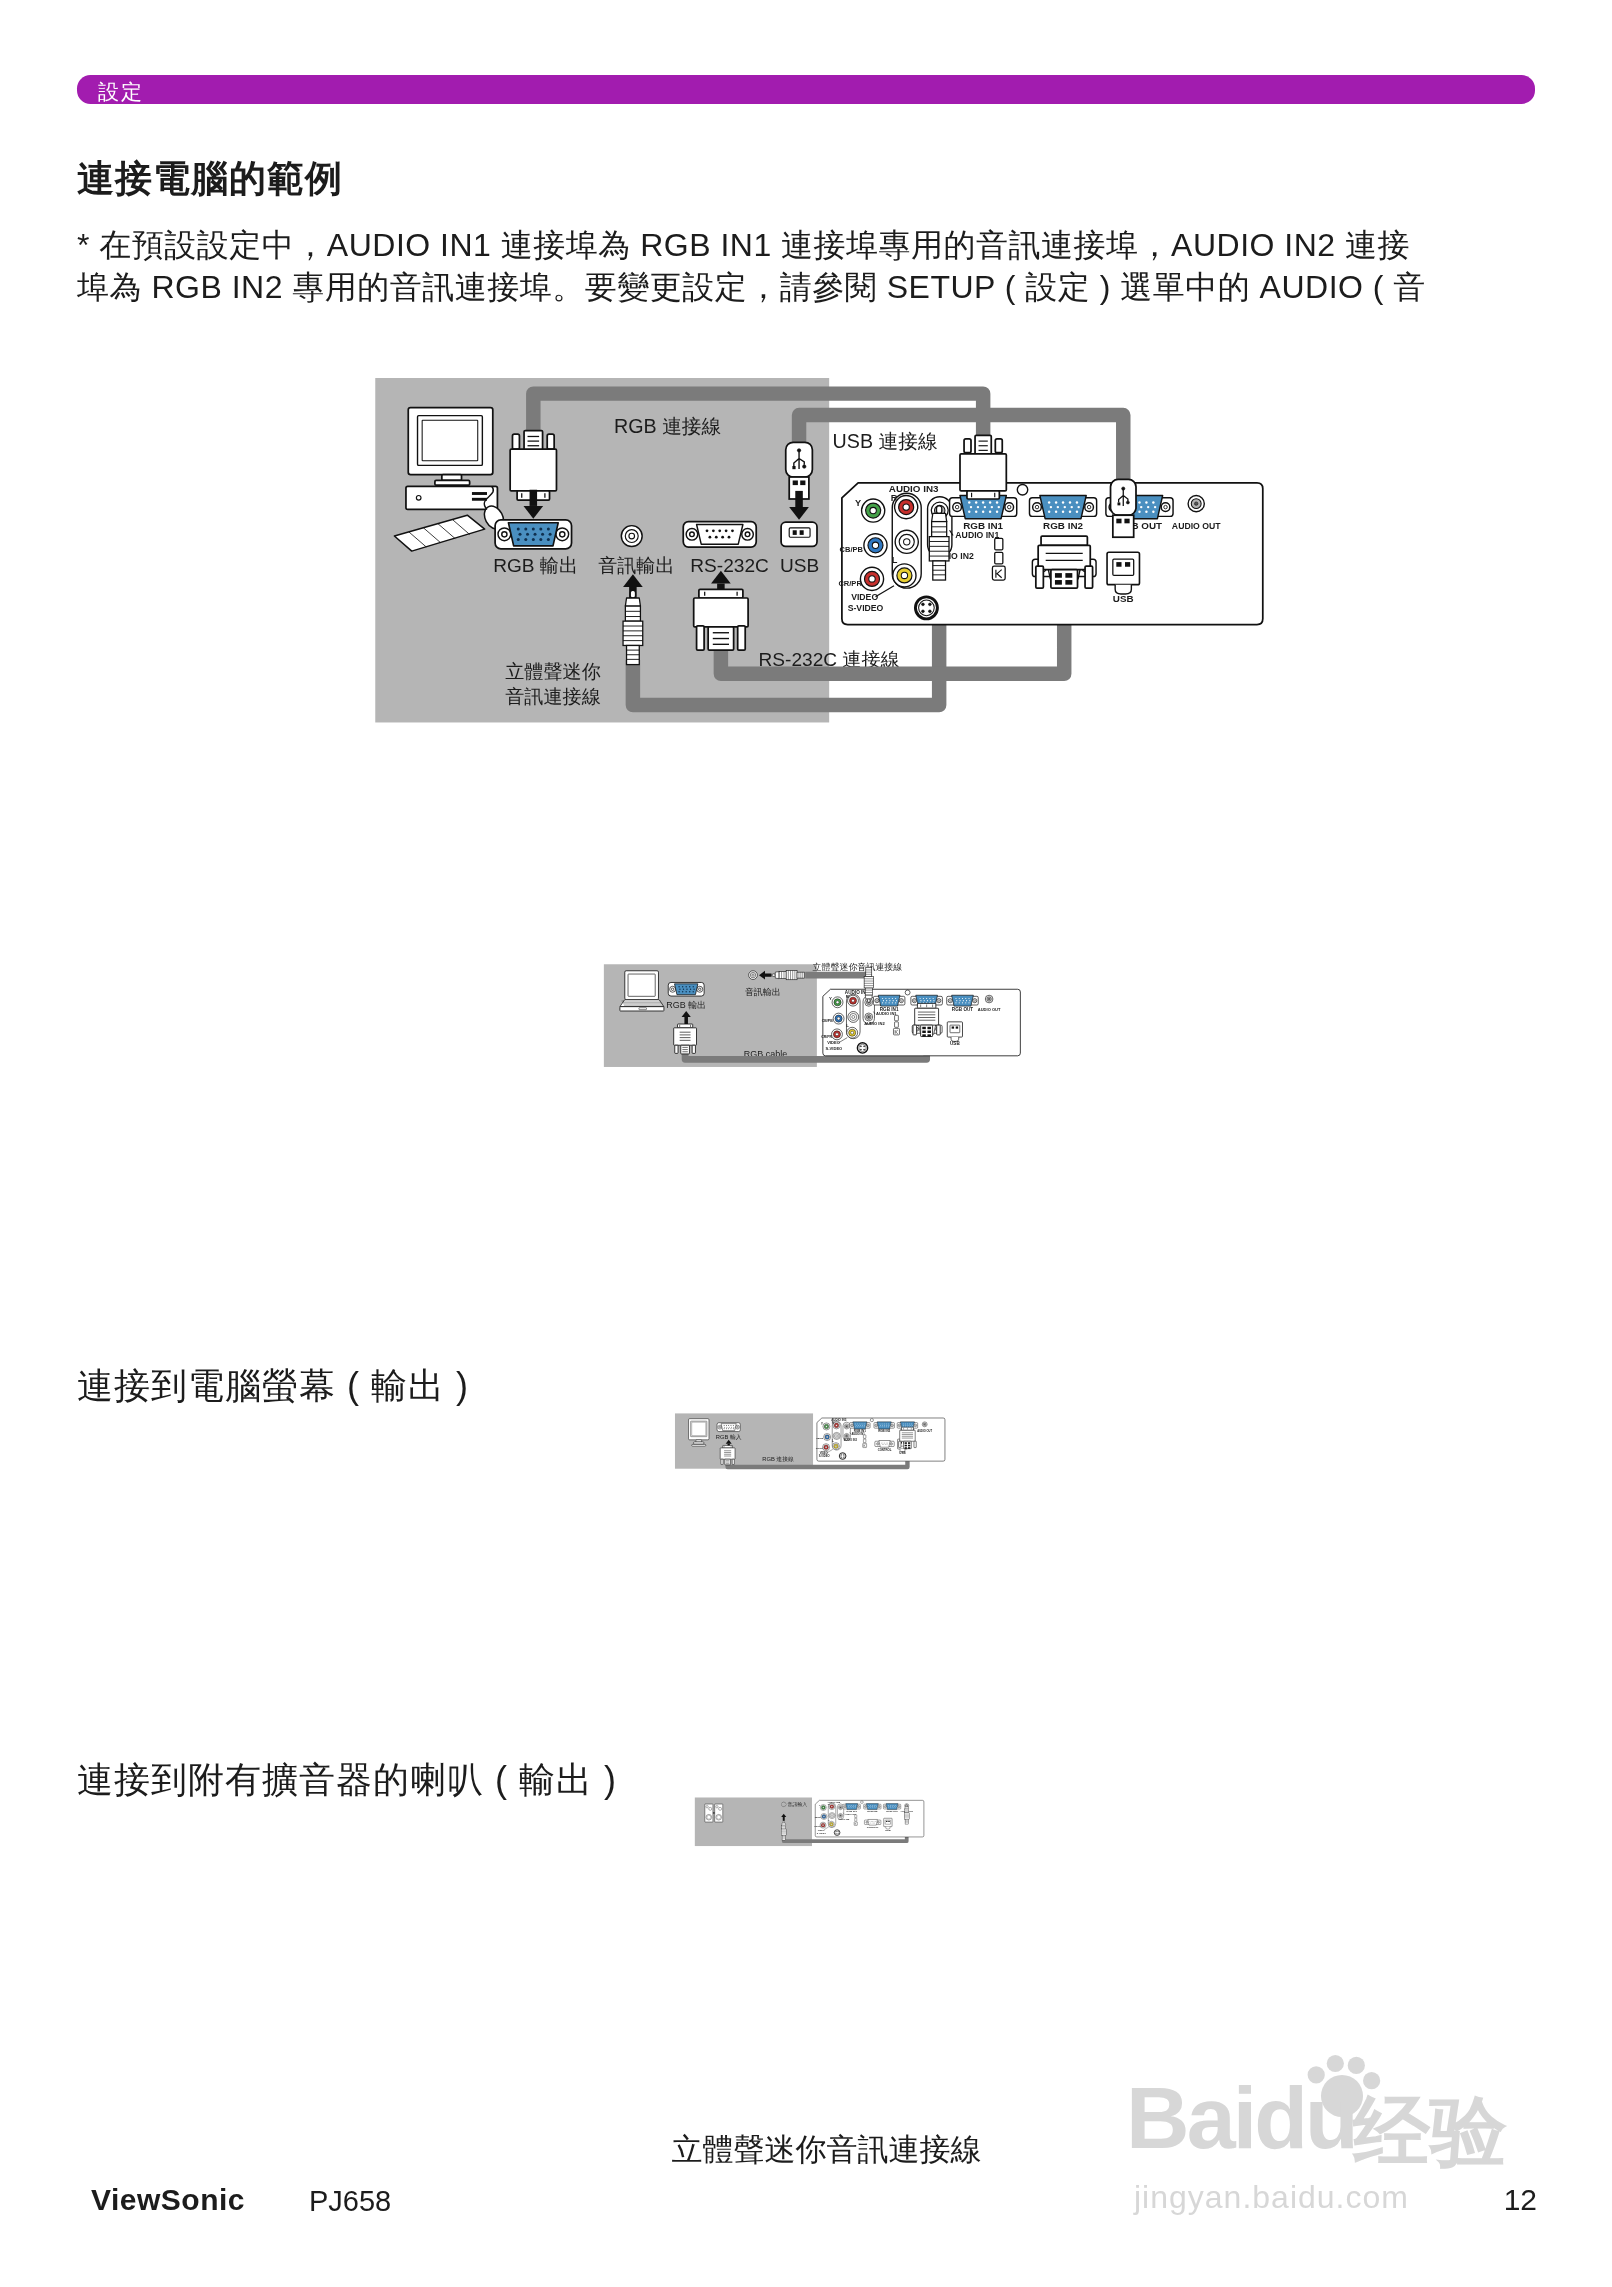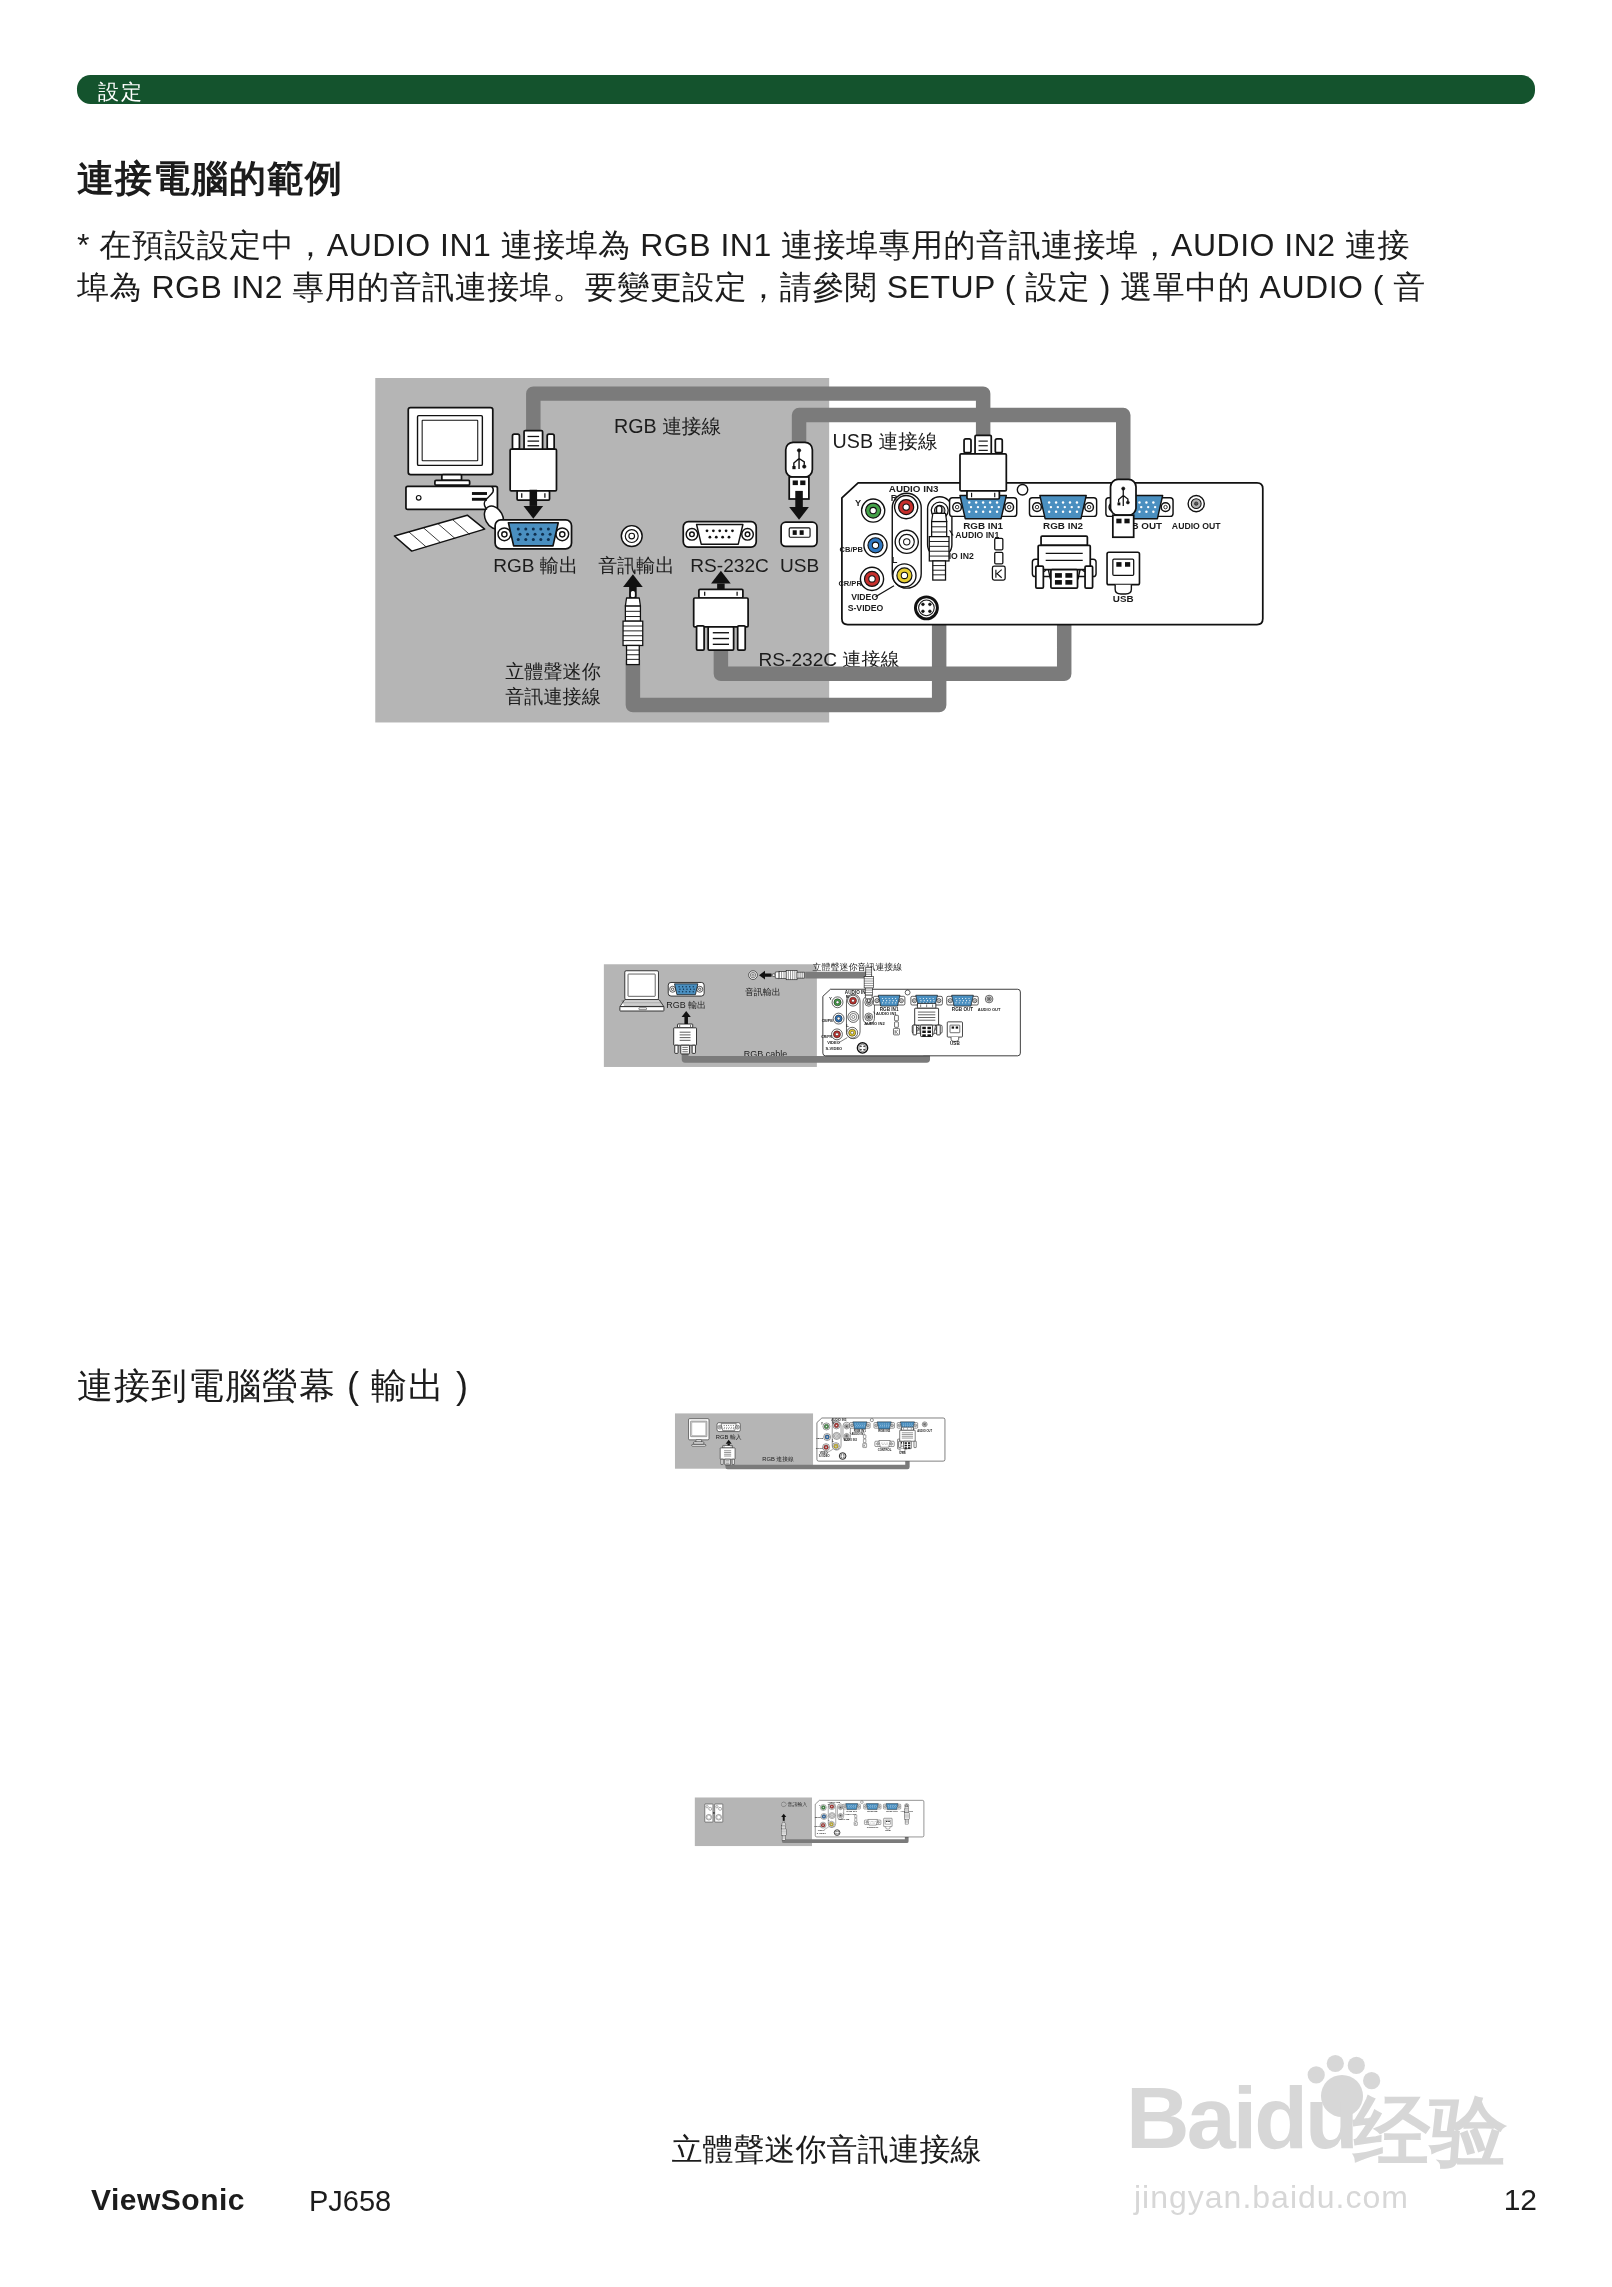--- a/index.html
+++ b/index.html
@@ -1,19 +1,19 @@
 <!DOCTYPE html>
 <html><head>
 <meta charset="utf-8">
 <style>
   html,body{margin:0;padding:0;background:#e8e8e8;}
   .page{position:relative;width:1612px;height:2287px;background:#ffffff;overflow:hidden;
         font-family:"Liberation Sans","DejaVu Sans",sans-serif;color:#1c1c1c;}
   .abs{position:absolute;}
-  .headerbar{left:77px;top:75px;width:1458px;height:29px;background:#14532d;border-radius:13.4px;}
+  .headerbar{left:77px;top:75px;width:1458px;height:29px;background:#a21caf;border-radius:13.4px;}
   .headerbar span{position:absolute;left:21px;top:2.9px;font-size:21px;color:#ffffff;letter-spacing:1.9px;}
   .doc-title{left:77px;top:154px;font-size:37px;font-weight:600;letter-spacing:1px;}
   .para{left:77px;top:224px;width:1470px;font-size:32px;line-height:42px;letter-spacing:0.5px;}
   .sec-title{left:77px;font-size:36px;font-weight:400;letter-spacing:1px;}
   .stereo-bottom{left:615px;top:2129px;width:423px;text-align:center;font-size:31px;}
   .brand{left:91px;top:2183px;font-size:30px;font-weight:bold;letter-spacing:0.5px;}
   .model{left:309px;top:2185px;font-size:29px;}
   .pagenum{left:1441px;top:2183px;width:96px;text-align:right;font-size:30px;z-index:5;}
   .wm{color:#d7d7d7;z-index:1;}
   .wm-word{left:1126px;top:2067px;font-size:88px;font-weight:bold;letter-spacing:-2.9px;}
@@ -935,20 +935,21 @@
           <rect x="504" y="142" width="13" height="9" fill="#111"></rect>
           <rect x="523" y="142" width="13" height="9" fill="#111"></rect>
           <rect x="504" y="156" width="13" height="9" fill="#111"></rect>
           <rect x="523" y="156" width="13" height="9" fill="#111"></rect>
           <rect x="504" y="170" width="13" height="9" fill="#111"></rect>
           <rect x="523" y="170" width="13" height="9" fill="#111"></rect>
         </g>
       </g>
     </svg>
 
+  <div class="abs sec-title" style="top:1756px">連接到附有擴音器的喇叭 ( 輸出 )</div>
 
   <svg id="d4" class="diag" style="top:1796px" width="1612" height="331" viewBox="0 1870 1678 2215">
       <rect x="95" y="1880" width="784" height="325" fill="#b5b5b5"></rect>
       <text x="716" y="1940" font-size="33" font-weight="normal" text-anchor="start" fill="#1c1c1c">音訊輸入</text>
       <g>
         <rect x="162" y="1924" width="54" height="120" rx="2" fill="#fff" stroke="#111111" stroke-width="3"></rect>
         <circle cx="177" cy="1942" r="8" fill="#fff" stroke="#111111" stroke-width="2.2"></circle>
         <circle cx="198" cy="1956" r="10" fill="#fff" stroke="#111111" stroke-width="2.2"></circle>
         <circle cx="189" cy="2012" r="19" fill="#fff" stroke="#111111" stroke-width="2.4"></circle>
         <circle cx="189" cy="2012" r="13" fill="#fff" stroke="#111111" stroke-width="1.6"></circle>

